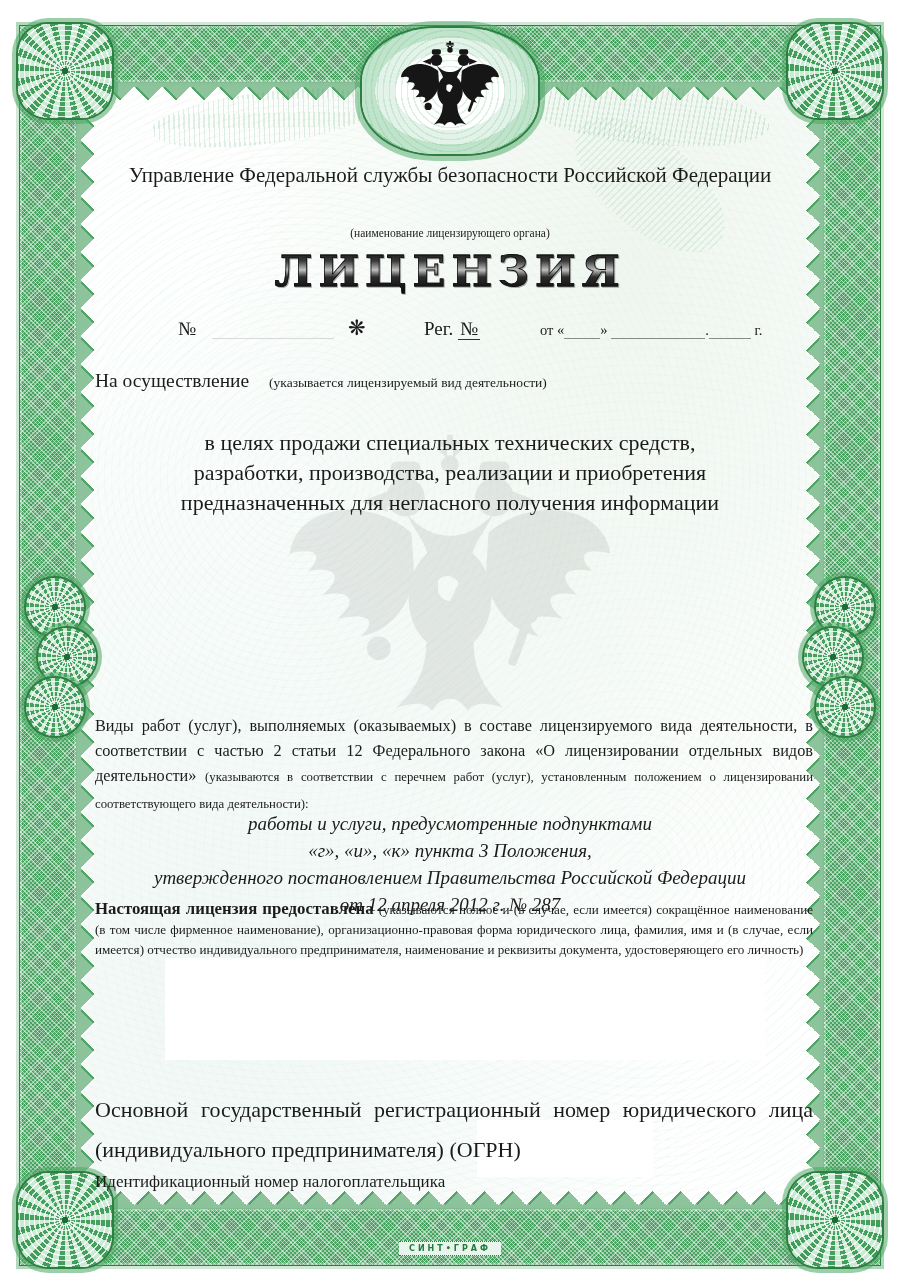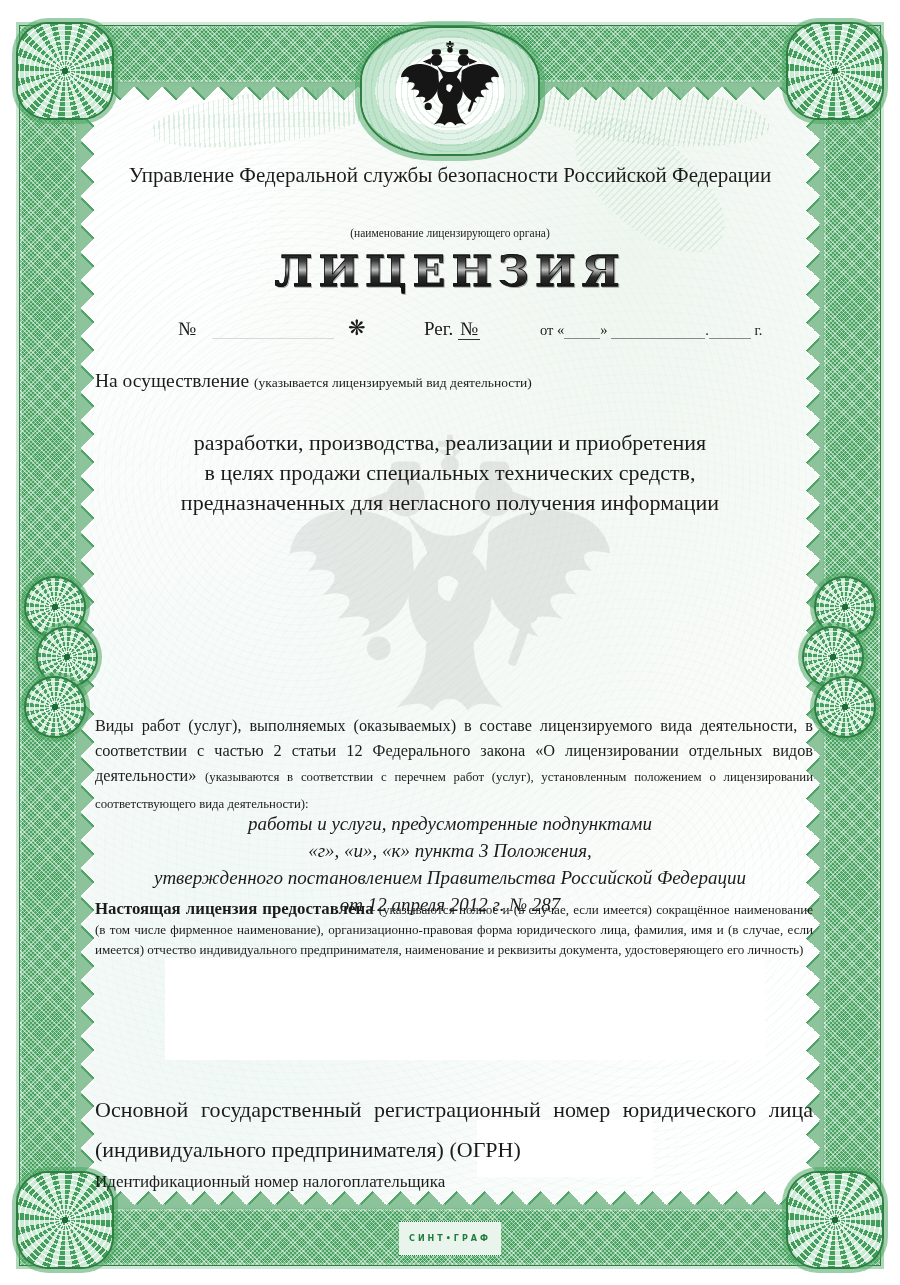--- a/index.html
+++ b/index.html
@@ -95,40 +95,40 @@
        -webkit-text-stroke:.8px #111;filter:drop-shadow(1px 1px 0 rgba(0,0,0,.3));}
   .numrow{position:absolute;left:0;right:0;top:318px;height:30px;z-index:5;font-size:19px;}
   .numrow .lbl-no{position:absolute;left:178px;top:0;}
   .numrow .blank1{position:absolute;left:212px;top:20px;width:122px;border-bottom:1px solid #d9d9d9;}
   .numrow .ornament{position:absolute;left:348px;top:-2px;font-size:21px;font-family:"DejaVu Sans",sans-serif;}
   .numrow .reg{position:absolute;left:424px;top:0;}
   .numrow .reg .u{border-bottom:1.5px solid #333;padding:0 2px;}
   .numrow .dateline{position:absolute;left:540px;top:4px;font-size:14.5px;white-space:nowrap;}
   .numrow .dateline .d{display:inline-block;border-bottom:1px solid #8a8a8a;height:14px;vertical-align:bottom;}
   .activity-label{position:absolute;left:95px;top:370px;font-size:19.5px;z-index:5;}
-  .activity-label .small, .small-inline{font-size:13.5px;}
+  .activity-label .small, .small-inline{font-size:13.5px;margin-left:15px;}
   .activity-lines{position:absolute;left:0;right:0;top:428px;text-align:center;
        font-size:22px;line-height:30px;z-index:5;}
   .works{position:absolute;left:95px;width:718px;top:713px;font-size:16.3px;line-height:25px;
        text-align:justify;z-index:5;}
   .works .small2{font-size:12.8px;}
   .resolution{position:absolute;left:0;right:0;top:810px;text-align:center;
        font-size:19px;line-height:27px;z-index:5;font-style:italic;}
   .grantee{position:absolute;left:95px;width:718px;top:899px;font-size:13.1px;line-height:20px;
        text-align:justify;z-index:5;}
   .grantee .lead{font-weight:bold;font-size:16.8px;}
   .whitebox-big{position:absolute;left:165px;top:958px;width:600px;height:102px;background:#ffffff;z-index:2;}
   .whitebox-small{position:absolute;left:477px;top:1120px;width:176px;height:57px;background:#ffffff;z-index:2;}
   .ogrn{position:absolute;left:95px;width:718px;top:1090px;font-size:22px;line-height:40px;
        text-align:justify;z-index:5;}
   .inn{position:absolute;left:95px;width:718px;top:1172px;font-size:17px;z-index:5;}
   .printer-mark{position:absolute;left:50%;transform:translateX(-50%);bottom:29px;z-index:6;
        background:#e9f5ec;border-top:1px dotted #1e7c3c;border-bottom:1px dotted #1e7c3c;
        color:#1e7c3c;font-family:"DejaVu Sans",sans-serif;font-size:8px;font-weight:bold;
-       letter-spacing:3px;padding:12px 10px;}
+       letter-spacing:3px;padding:2px 10px;}
 </style>
 </head>
 <body>
 
 <div class="page">
 
   <svg width="0" height="0" style="position:absolute">
     <symbol id="eagle" viewBox="0 0 120 110">
       <g fill="#161616">
         <path d="M56 2 h8 v3 h-8 z M59 0 h2 v7 h-2 z M55 4 l5 5 5 -5 z"></path>
@@ -201,22 +201,22 @@
     <span class="ornament">❋</span>
     <span class="reg"><span>Рег.</span> <span class="u">№</span></span>
     <span class="dateline"><span>от «</span><span class="d" style="width:36px"></span><span>»</span> <span class="d" style="width:94px"></span><span>.</span><span class="d" style="width:42px"></span> <span>г.</span></span>
   </div>
 
   <div class="activity-label">
     <span>На осуществление</span>
     <span class="small">(указывается лицензируемый вид деятельности)</span>
   </div>
   <div class="activity-lines">
+    <div>в целях продажи специальных технических средств,</div>
     <div>разработки, производства, реализации и приобретения</div>
-    <div>в целях продажи специальных технических средств,</div>
     <div>предназначенных для негласного получения информации</div>
   </div>
 
   <div class="works">
     <span>Виды работ (услуг), выполняемых (оказываемых) в составе лицензируемого вида деятельности, в соответствии с частью 2 статьи 12 Федерального закона «О лицензировании отдельных видов деятельности» </span><span class="small2">(указываются в соответствии с перечнем работ (услуг), установленным положением о лицензировании соответствующего вида деятельности):</span>
   </div>
 
   <div class="resolution">
     <div>работы и услуги, предусмотренные подпунктами</div>
     <div>«г», «и», «к» пункта 3 Положения,</div>

